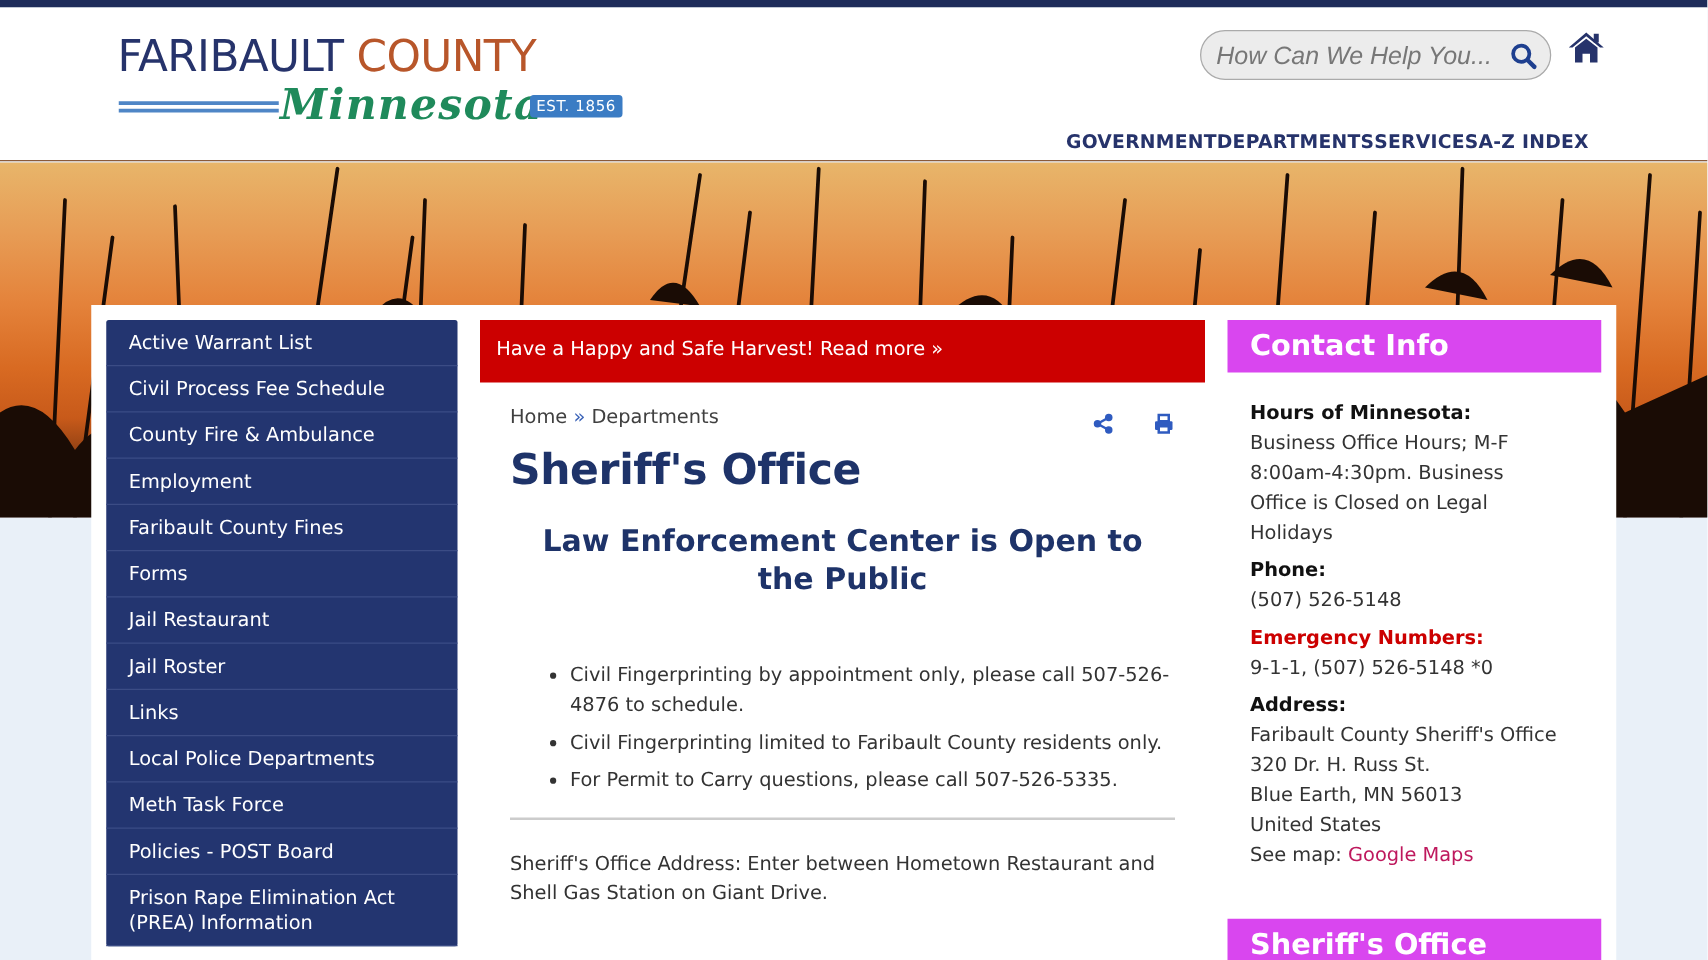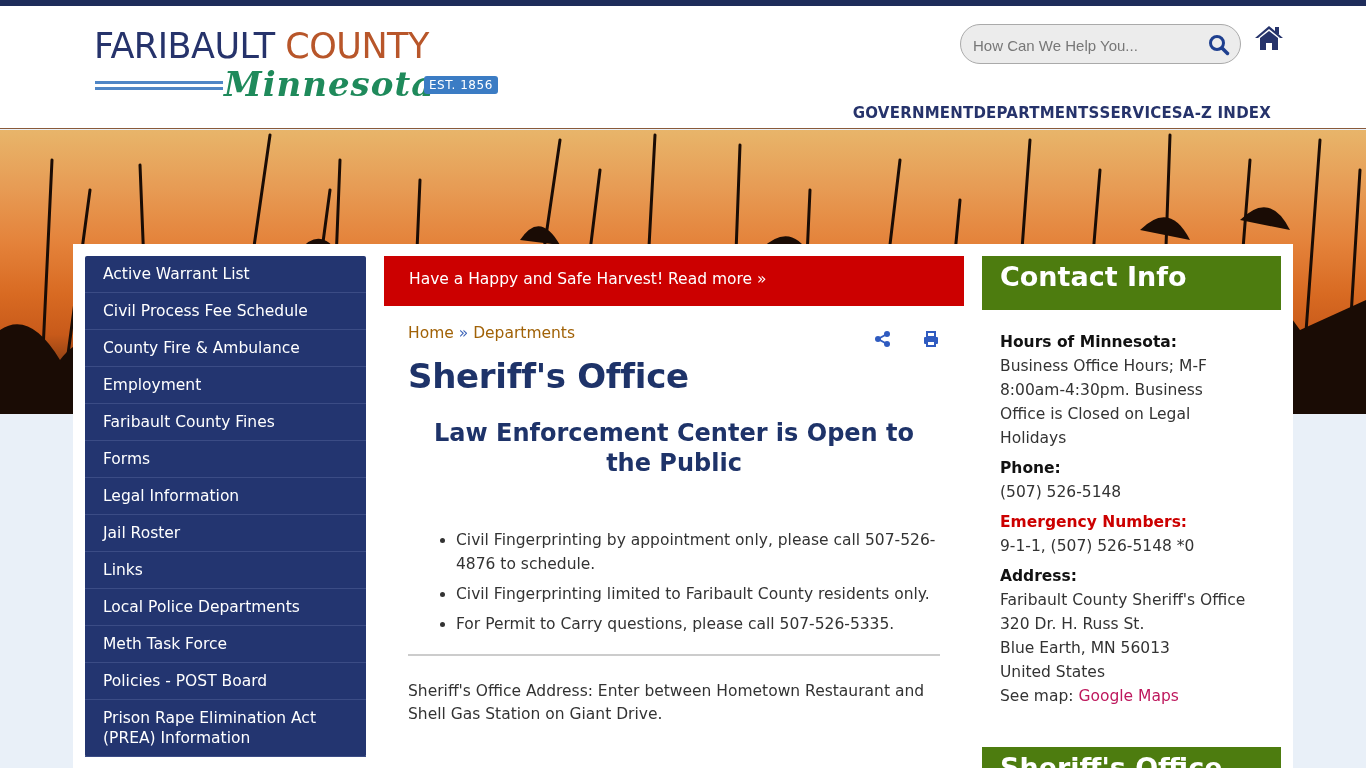--- a/index.html
+++ b/index.html
@@ -9,47 +9,47 @@
   .header { position: absolute; left: 0; top: 6px; width: 1366px; height: 123px; background: #fff; border-bottom: 1px solid #8a5a3a; }
   .logo { position: absolute; left: 94px; top: 18px; width: 430px; height: 90px; }
   .logo .l1 { position: absolute; left: 0; top: 0; font-family: "DejaVu Sans", sans-serif; font-size: 35px; letter-spacing: -0.5px; white-space: nowrap; font-weight: normal; line-height: 44px; }
   .logo .l1 .fari { color: #26336b; }
   .logo .l1 .cnty { color: #b8562a; }
   .logo .lines { position: absolute; left: 1px; top: 57px; width: 128px; height: 10px; }
   .logo .lines i { display: block; height: 3px; background: #4f86c6; margin-bottom: 3px; }
   .logo .mn { position: absolute; left: 130px; top: 40px; font-family: "DejaVu Serif", serif; font-style: italic; font-size: 34px; color: #1f8a5b; font-weight: bold; letter-spacing: 1px; }
   .logo .est { position: absolute; left: 330px; top: 52px; background: #3b7cc4; color: #fff; font-size: 12px; padding: 2px 5px; border-radius: 3px; letter-spacing: 0.5px; }
   .search { position: absolute; left: 960px; top: 18px; width: 281px; height: 40px; background: #ececec; border: 1px solid #aaa; border-radius: 20px; }
-  .search input { position: absolute; left: 12px; top: 8px; width: 220px; height: 24px; border: none; background: transparent; font-size: 15px; color: #666; outline: none; font-family: "Liberation Sans", sans-serif; }
+  .search input { position: absolute; left: 12px; top: 8px; width: 220px; height: 24px; border: none; background: transparent; font-style: italic; font-size: 20px; color: #666; outline: none; font-family: "Liberation Sans", sans-serif; }
   .search input::placeholder { color: #777; }
   .search .sbtn { position: absolute; right: 10px; top: 9px; width: 22px; height: 22px; }
   .home-icon { position: absolute; left: 1254px; top: 18px; width: 30px; height: 28px; }
   .nav { position: absolute; top: 98px; right: 95px; display: flex; }
   .nav a { font-family: "DejaVu Sans", sans-serif; font-weight: bold; font-size: 15px; color: #26336b; text-decoration: none; letter-spacing: 0.2px; }
   .hero { position: absolute; left: 0; top: 130px; width: 1366px; height: 284px; overflow: hidden;
     background: linear-gradient(180deg, #e8b56a 0%, #e79c55 20%, #e4823a 40%, #d86a22 58%, #c85a1a 72%, #2a1208 100%); }
   .hero svg { position: absolute; left: 0; top: 0; }
   .container { position: absolute; left: 73px; top: 244px; width: 1220px; height: 524px; background: #fff; }
   .sidenav { position: absolute; left: 12px; top: 12px; width: 281px; background: #233570; border-radius: 2px; }
   .sidenav a { display: block; color: #fff; text-decoration: none; font-size: 15.5px; padding: 8px 18px 8px 18px; border-bottom: 1px solid #3b4c85; line-height: 20px; }
-  .alert { position: absolute; left: 311px; top: 12px; width: 580px; height: 50px; background: #cc0000; color: #fff; font-size: 15.5px; padding: 14px 25px; }
+  .alert { position: absolute; left: 311px; top: 12px; width: 580px; height: 50px; background: #cc0000; color: #fff; font-size: 15.5px; padding: 14px 13px; }
   .main { position: absolute; left: 335px; top: 80px; width: 532px; }
   .crumbs { font-size: 15.5px; color: #3b63b8; }
-  .crumbs a { color: #a16207; text-decoration: none; }
+  .crumbs a { color: #404040; text-decoration: none; }
   .crumbs .sep { color: #3b63b8; }
   .tools { position: absolute; right: 0; top: 6px; display: flex; gap: 30px; }
   .tools span { width: 18px; height: 18px; display: inline-block; }
   h1.title { margin-top: 14px; font-size: 34px; color: #1e3369; font-weight: bold; letter-spacing: -0.3px; }
   h2.sub { margin-top: 22px; text-align: center; font-size: 24px; line-height: 30px; color: #1e3369; font-weight: bold; padding: 0 10px; }
   ul.bul { margin-top: 50px; padding-left: 48px; font-size: 15.5px; line-height: 24px; color: #333; }
   ul.bul li { margin-bottom: 6px; }
   hr.div { margin-top: 18px; border: none; border-top: 2px solid #ccc; }
   p.addr { margin-top: 24px; font-size: 15.5px; line-height: 23px; color: #333; }
   .aside { position: absolute; left: 909px; top: 12px; width: 299px; }
-  .aside .boxh { background: #4d7c0f; color: #fff; font-weight: bold; font-size: 27px; padding: 6px 18px; height: 54px; line-height: 30px; }
+  .aside .boxh { background: #d946ef; color: #fff; font-weight: bold; font-size: 23px; padding: 6px 18px; height: 42px; line-height: 30px; }
   .aside .cbody { padding: 20px 18px 0; font-size: 15.5px; line-height: 24px; color: #333; }
   .aside .lbl { font-weight: bold; color: #111; margin-top: 6px; }
   .aside .lbl.first { margin-top: 0; }
   .aside .lbl.red { color: #c00; }
   .aside a { color: #be185d; text-decoration: none; }
   .aside .box2 { margin-top: 39px; }
 </style>
 </head>
 <body>
 
@@ -133,21 +133,21 @@
 
 <main class="container">
 
   <nav class="sidenav">
     <a>Active Warrant List</a>
     <a>Civil Process Fee Schedule</a>
     <a>County Fire &amp; Ambulance</a>
     <a>Employment</a>
     <a>Faribault County Fines</a>
     <a>Forms</a>
-    <a>Legal Information</a>
+    <a>Jail Restaurant</a>
     <a>Jail Roster</a>
     <a>Links</a>
     <a>Local Police Departments</a>
     <a>Meth Task Force</a>
     <a>Policies - POST Board</a>
     <a>Prison Rape Elimination Act (PREA) Information</a>
   </nav>
 
   <div class="alert">
     <span>Have a Happy and Safe Harvest! Read more »</span>

